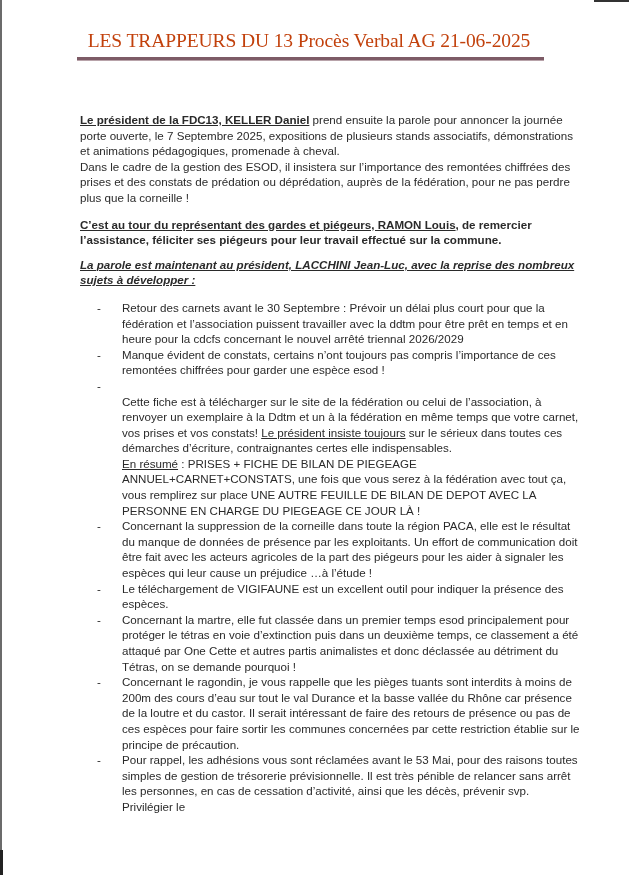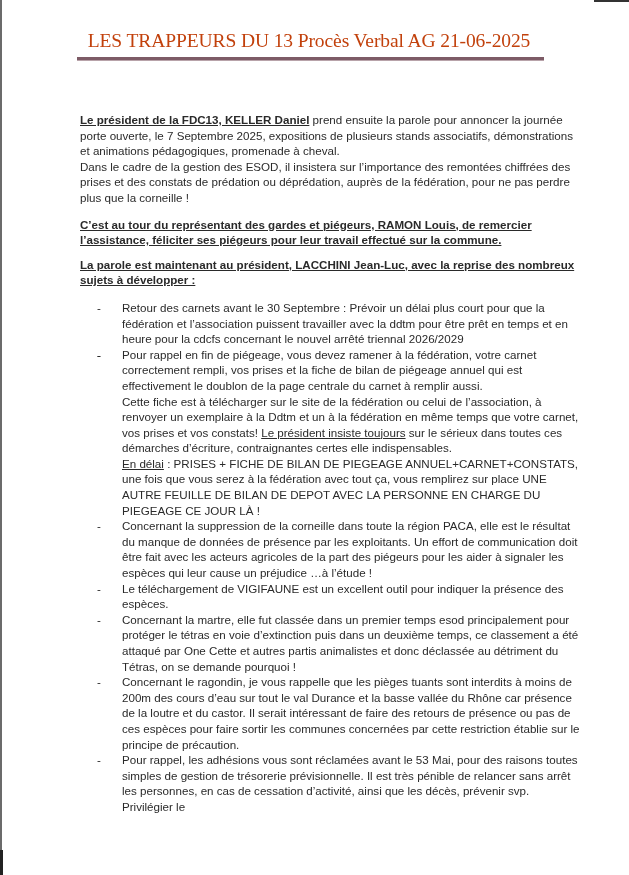--- a/index.html
+++ b/index.html
@@ -23,21 +23,21 @@
       background: #7d5b66;
       box-shadow: 0 1px 0 #b8a3aa;
     }
     .content {
       position: absolute; top: 72px; left: 80px; width: 500px;
       font-size: 11.6px; line-height: 15.6px; margin-top: 40px;
     }
     p { margin: 0; }
     .para { margin-bottom: 9px; }
     .lead { font-weight: bold; text-decoration: underline; }
-    .bold { font-weight: bold; text-decoration: underline; }
+    .bold { font-weight: bold; }
     .u { text-decoration: underline; }
     ul.bullets { list-style: none; margin: 0; padding: 0; }
     ul.bullets li { position: relative; padding-left: 42px; }
     ul.bullets li .dash { position: absolute; left: 17px; top: 0; }
     .sp1 { margin-top: 11px; }
   </style>
 </head>
 <body>
 
 <div class="edge-left"></div>
@@ -50,35 +50,36 @@
 <div class="content">
   <p class="para">
     <span class="lead">Le président de la FDC13, KELLER Daniel</span><span> prend ensuite la parole pour annoncer la journée porte ouverte, le 7 Septembre 2025, expositions de plusieurs stands associatifs, démonstrations et animations pédagogiques, promenade à cheval.</span><br>
     <span>Dans le cadre de la gestion des ESOD, il insistera sur l’importance des remontées chiffrées des prises et des constats de prédation ou déprédation, auprès de la fédération, pour ne pas  perdre plus  que la corneille !</span>
   </p>
 
   <p class="para bold sp1">
     <span class="u">C’est au tour du représentant des gardes et piégeurs, RAMON Louis</span><span>, de remercier l’assistance, féliciter ses piégeurs pour leur travail effectué sur la commune.</span>
   </p>
 
-  <p class="para lead" style="margin-bottom:12px;">La parole est maintenant au président, LACCHINI Jean-Luc, avec la reprise des nombreux sujets à développer :</p>
+  <p class="para lead" style="margin-bottom:12px;font-style:italic;">La parole est maintenant au président, LACCHINI Jean-Luc, avec la reprise des nombreux sujets à développer :</p>
 
   <ul class="bullets">
     <li>
       <span class="dash">-</span>
       <span>Retour des carnets avant le 30 Septembre : Prévoir un délai plus court pour que la fédération et l’association puissent travailler avec la ddtm pour être prêt en temps et en heure pour la cdcfs concernant le nouvel arrêté triennal 2026/2029</span>
     </li>
     <li>
       <span class="dash">-</span>
+      <span>Manque évident de constats, certains n’ont toujours pas compris l’importance de ces remontées chiffrées pour garder une espèce esod !</span>
     </li>
     <li>
       <span class="dash">-</span>
-      <span>Pour rappel en fin de piégeage, vous devez ramener à la fédération, votre carnet correctement rempli, vos prises et la fiche de bilan de piégeage annuel qui est effectivement le doublon de la page centrale du carnet à remplir aussi.</span><br>
+      <br>
       <span>Cette fiche est à télécharger sur le site de la fédération ou celui de l’association, à renvoyer un exemplaire à la Ddtm et un à la fédération en même temps que votre carnet, vos prises et vos constats! </span><span class="u">Le président insiste toujours</span><span> sur le sérieux dans toutes ces démarches d’écriture, contraignantes certes elle indispensables.</span><br>
-      <span class="u">En délai</span><span> : PRISES + FICHE DE BILAN DE PIEGEAGE ANNUEL+CARNET+CONSTATS, une fois que vous serez à la fédération avec tout ça, vous remplirez sur place UNE AUTRE FEUILLE DE BILAN DE DEPOT AVEC LA PERSONNE EN CHARGE DU PIEGEAGE CE JOUR LÀ !</span>
+      <span class="u">En résumé</span><span> : PRISES + FICHE DE BILAN DE PIEGEAGE ANNUEL+CARNET+CONSTATS, une fois que vous serez à la fédération avec tout ça, vous remplirez sur place UNE AUTRE FEUILLE DE BILAN DE DEPOT AVEC LA PERSONNE EN CHARGE DU PIEGEAGE CE JOUR LÀ !</span>
     </li>
     <li>
       <span class="dash">-</span>
       <span>Concernant la suppression de la  corneille dans toute la région PACA, elle est le résultat du manque de données de présence par les exploitants. Un effort de communication  doit être fait avec les acteurs agricoles de la part des piégeurs pour les aider à signaler les espèces qui leur cause un préjudice …à l’étude !</span>
     </li>
     <li>
       <span class="dash">-</span>
       <span>Le téléchargement de VIGIFAUNE  est un excellent outil pour indiquer la présence des espèces.</span>
     </li>
     <li>

